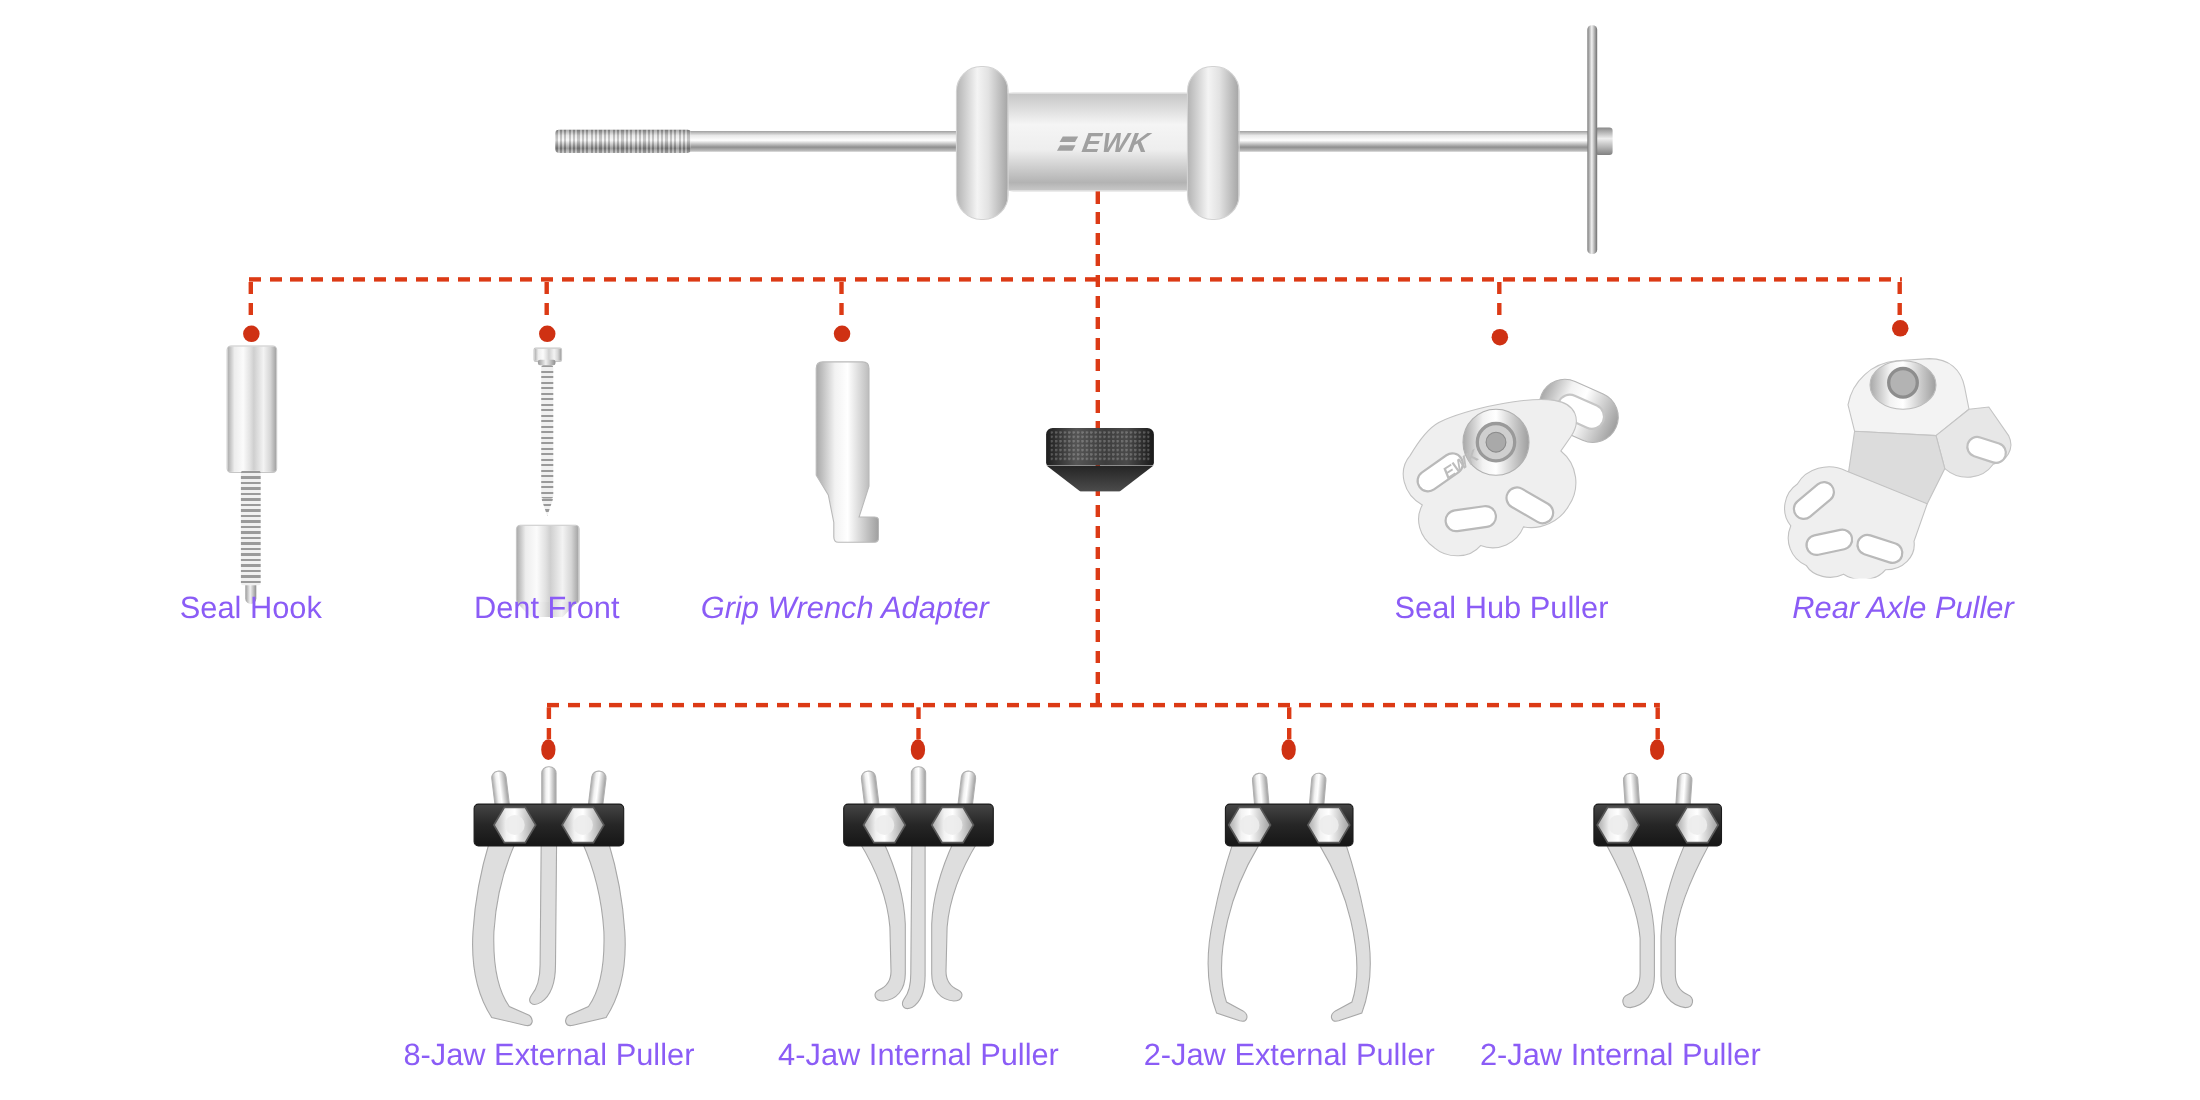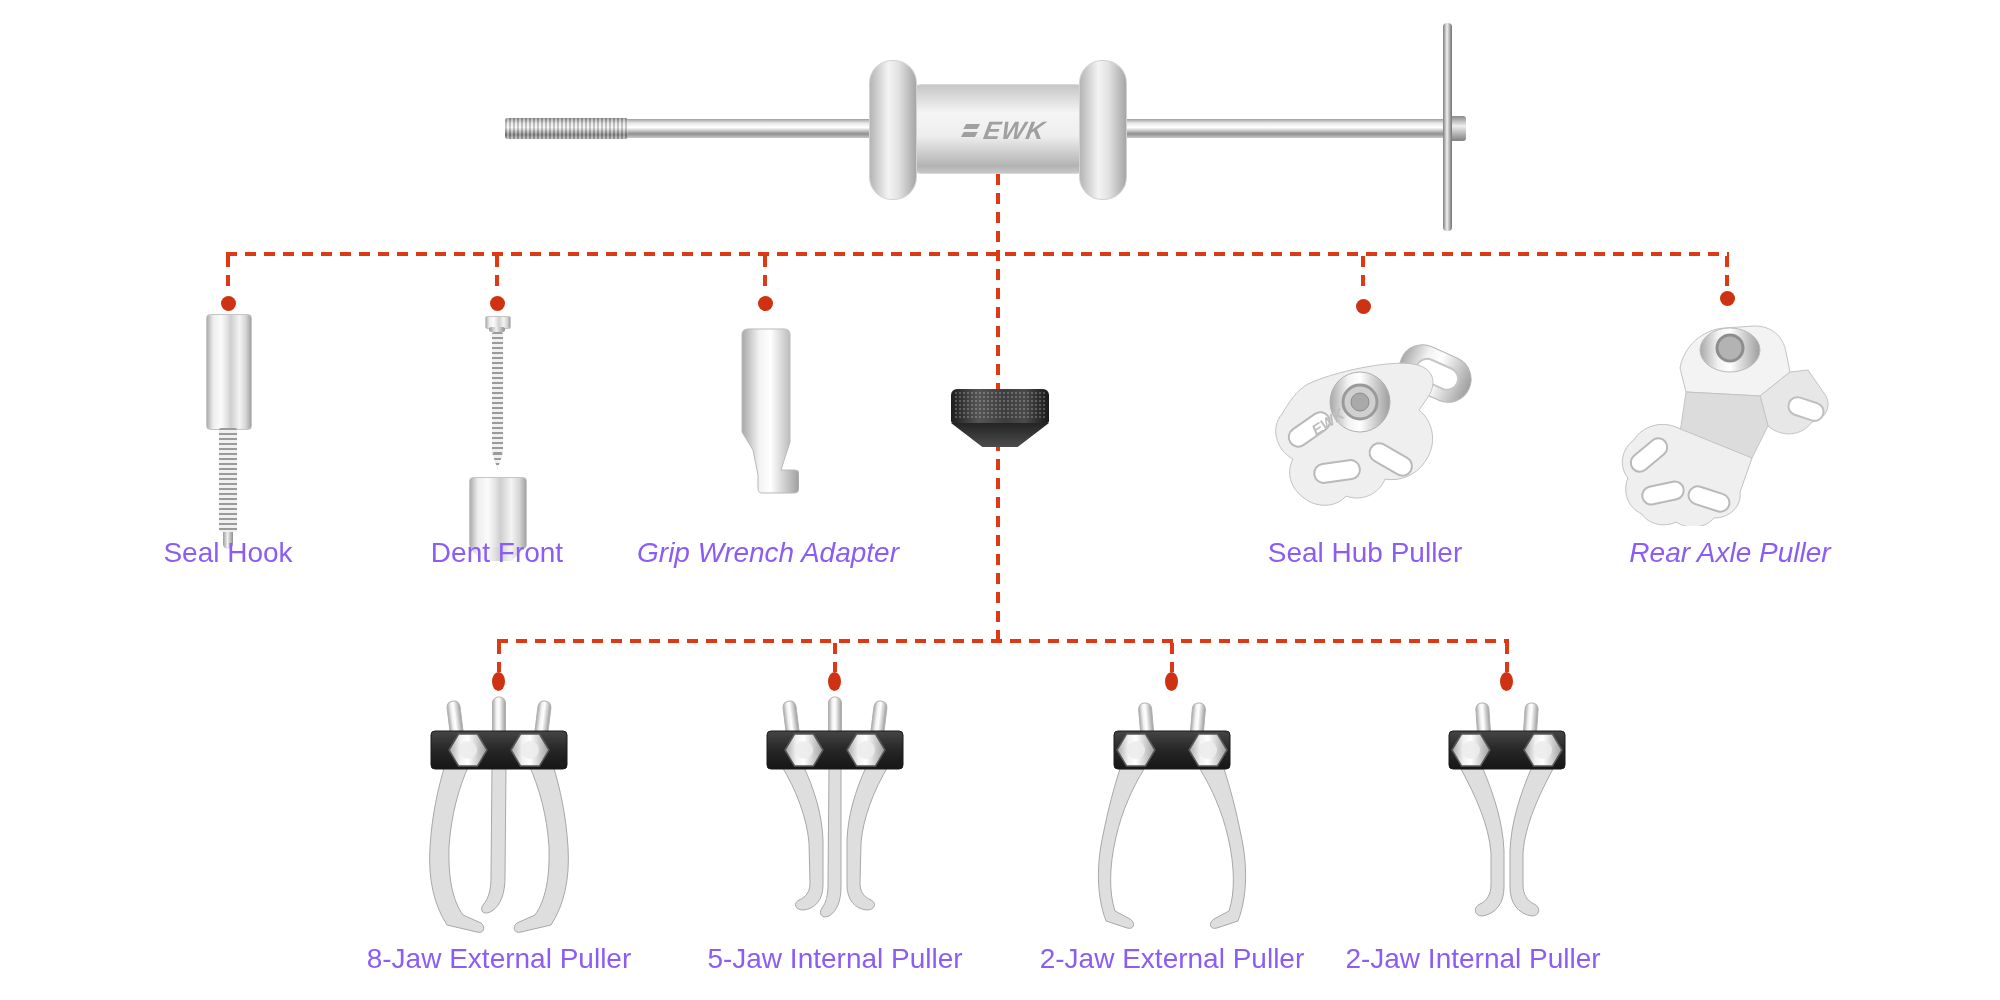--- a/index.html
+++ b/index.html
@@ -235,17 +235,17 @@
     <circle cx="74" cy="55" r="9" fill="#ececec" opacity="0.9"></circle>
     <circle cx="146" cy="55" r="9" fill="#ececec" opacity="0.9"></circle>
   </svg>
 
   <div class="lbl" style="left:228px;top:537px;">Seal Hook</div>
   <div class="lbl" style="left:497px;top:537px;">Dent Front</div>
   <div class="lbl" style="left:768px;top:537px;font-style:italic;">Grip Wrench Adapter</div>
   <div class="lbl" style="left:1365px;top:537px;">Seal Hub Puller</div>
   <div class="lbl" style="left:1730px;top:537px;font-style:italic;">Rear Axle Puller</div>
   <div class="lbl" style="left:499px;top:943px;">8-Jaw External Puller</div>
-  <div class="lbl" style="left:835px;top:943px;">5-Jaw Internal Puller</div>
+  <div class="lbl" style="left:835px;top:943px;">4-Jaw Internal Puller</div>
   <div class="lbl" style="left:1172px;top:943px;">2-Jaw External Puller</div>
   <div class="lbl" style="left:1473px;top:943px;">2-Jaw Internal Puller</div>
 
 </div>
 
 </body></html>

